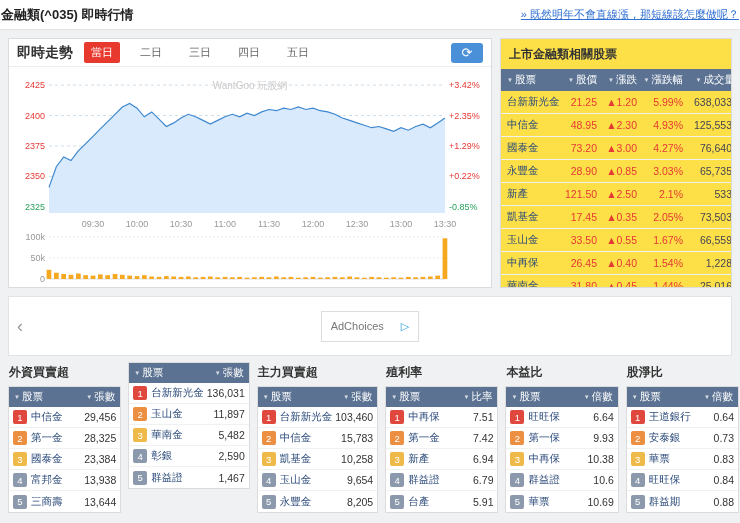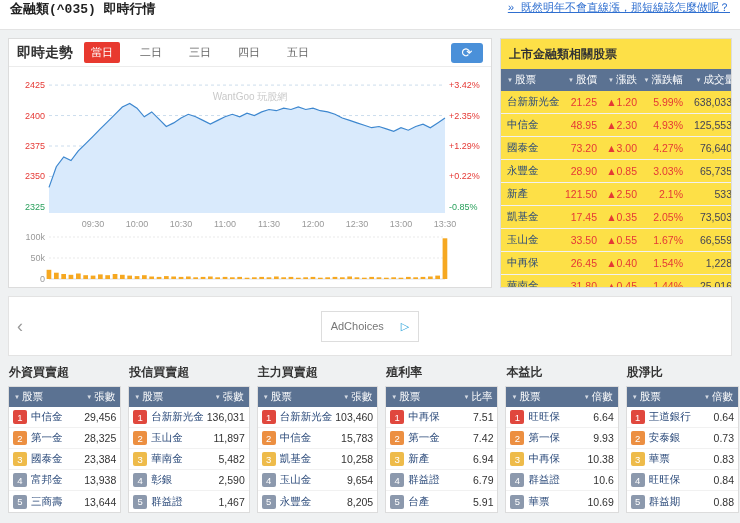--- a/index.html
+++ b/index.html
@@ -1,36 +1,36 @@
 <!DOCTYPE html>
 <html><head>
 <meta charset="utf-8">
 <style>
   * { margin:0; padding:0; box-sizing:border-box; }
   html,body { width:740px; height:523px; overflow:hidden;
     font-family:"Liberation Sans","DejaVu Sans",sans-serif;
     background:#eff1f2; color:#333; }
   
   .topbar { height:30px; background:#fff; border-bottom:1px solid #e3e3e3;
-    display:flex; align-items:flex-start; padding:0 10px;font-family:Liberation Mono, monospace; }
+    display:flex; align-items:center; padding:0 1px; }
   .page-title { font-size:13px; font-weight:bold; color:#222; }
   .promo-link { margin-left:auto; font-size:11px; color:#2f6fd0;
     text-decoration:underline; cursor:pointer; white-space:nowrap; }
   
   .content-row { display:flex; gap:8px; padding:8px 8px 0 8px; }
   .chart-panel { width:484px; height:250px; background:#fff; border:1px solid #dcdcdc; overflow:hidden; }
   .tabbar { height:28px; display:flex; align-items:center; padding:0 8px; gap:3px;
     border-bottom:1px solid #ececec; }
   .panel-label { font-size:14px; font-weight:bold; color:#333; margin-right:8px; }
   .tab { font-size:11px; color:#666; padding:3px 7px; border-radius:2px; cursor:pointer; }
   .tab.active { background:#e8392f; color:#fff; }
   .refresh-btn { margin-left:auto; width:32px; height:20px; border:none; border-radius:3px;
     background:#4a90d9; color:#fff; font-size:13px; line-height:18px; cursor:pointer; }
   .chart-wrap { position:relative; }
-  .watermark { position:absolute; top:23px; left:50%; transform:translateX(-50%);
+  .watermark { position:absolute; top:12px; left:50%; transform:translateX(-50%);
     font-size:10px; color:#c9c9c9; pointer-events:none; }
   svg text { font-family:"Liberation Sans","DejaVu Sans",sans-serif; }
   
   .stocks-panel { flex:1; height:250px; background:#fde047; border:1px solid #dcdcdc; overflow:hidden; }
   .panel-title { font-size:12px; font-weight:bold; color:#333; padding:7px 8px 6px 8px; }
   .stocks-panel table { width:100%; border-collapse:collapse; table-layout:fixed; font-size:10.5px; }
   .stocks-panel th { background:#5b7292; color:#fff; font-weight:normal; padding:4px 2px;
     text-align:right; white-space:nowrap; cursor:pointer; }
   .stocks-panel th:first-child { text-align:left; padding-left:6px; }
   .stocks-panel td { padding:4px 2px; text-align:right; border-bottom:1px solid #f1f1f1; white-space:nowrap; }
@@ -303,21 +303,20 @@
           <span class="rval">13,938</span>
         </div>
         <div class="rrow">
           <span class="badge" style="background:#8c99ad">5</span>
           <span class="rname">三商壽</span>
           <span class="rval">13,644</span>
         </div>
       </div>
     </div>
     <div class="rank-col">
-      <div class="rtitle">投信買賣超</div>
       <div class="rbox">
         <div class="rhead">
           <span><span class="sort">▼</span>股票</span>
           <span><span class="sort">▼</span>張數</span>
         </div>
         <div class="rrow">
           <span class="badge" style="background:#e0473d">1</span>
           <span class="rname">台新新光金</span>
           <span class="rval">136,031</span>
         </div>

